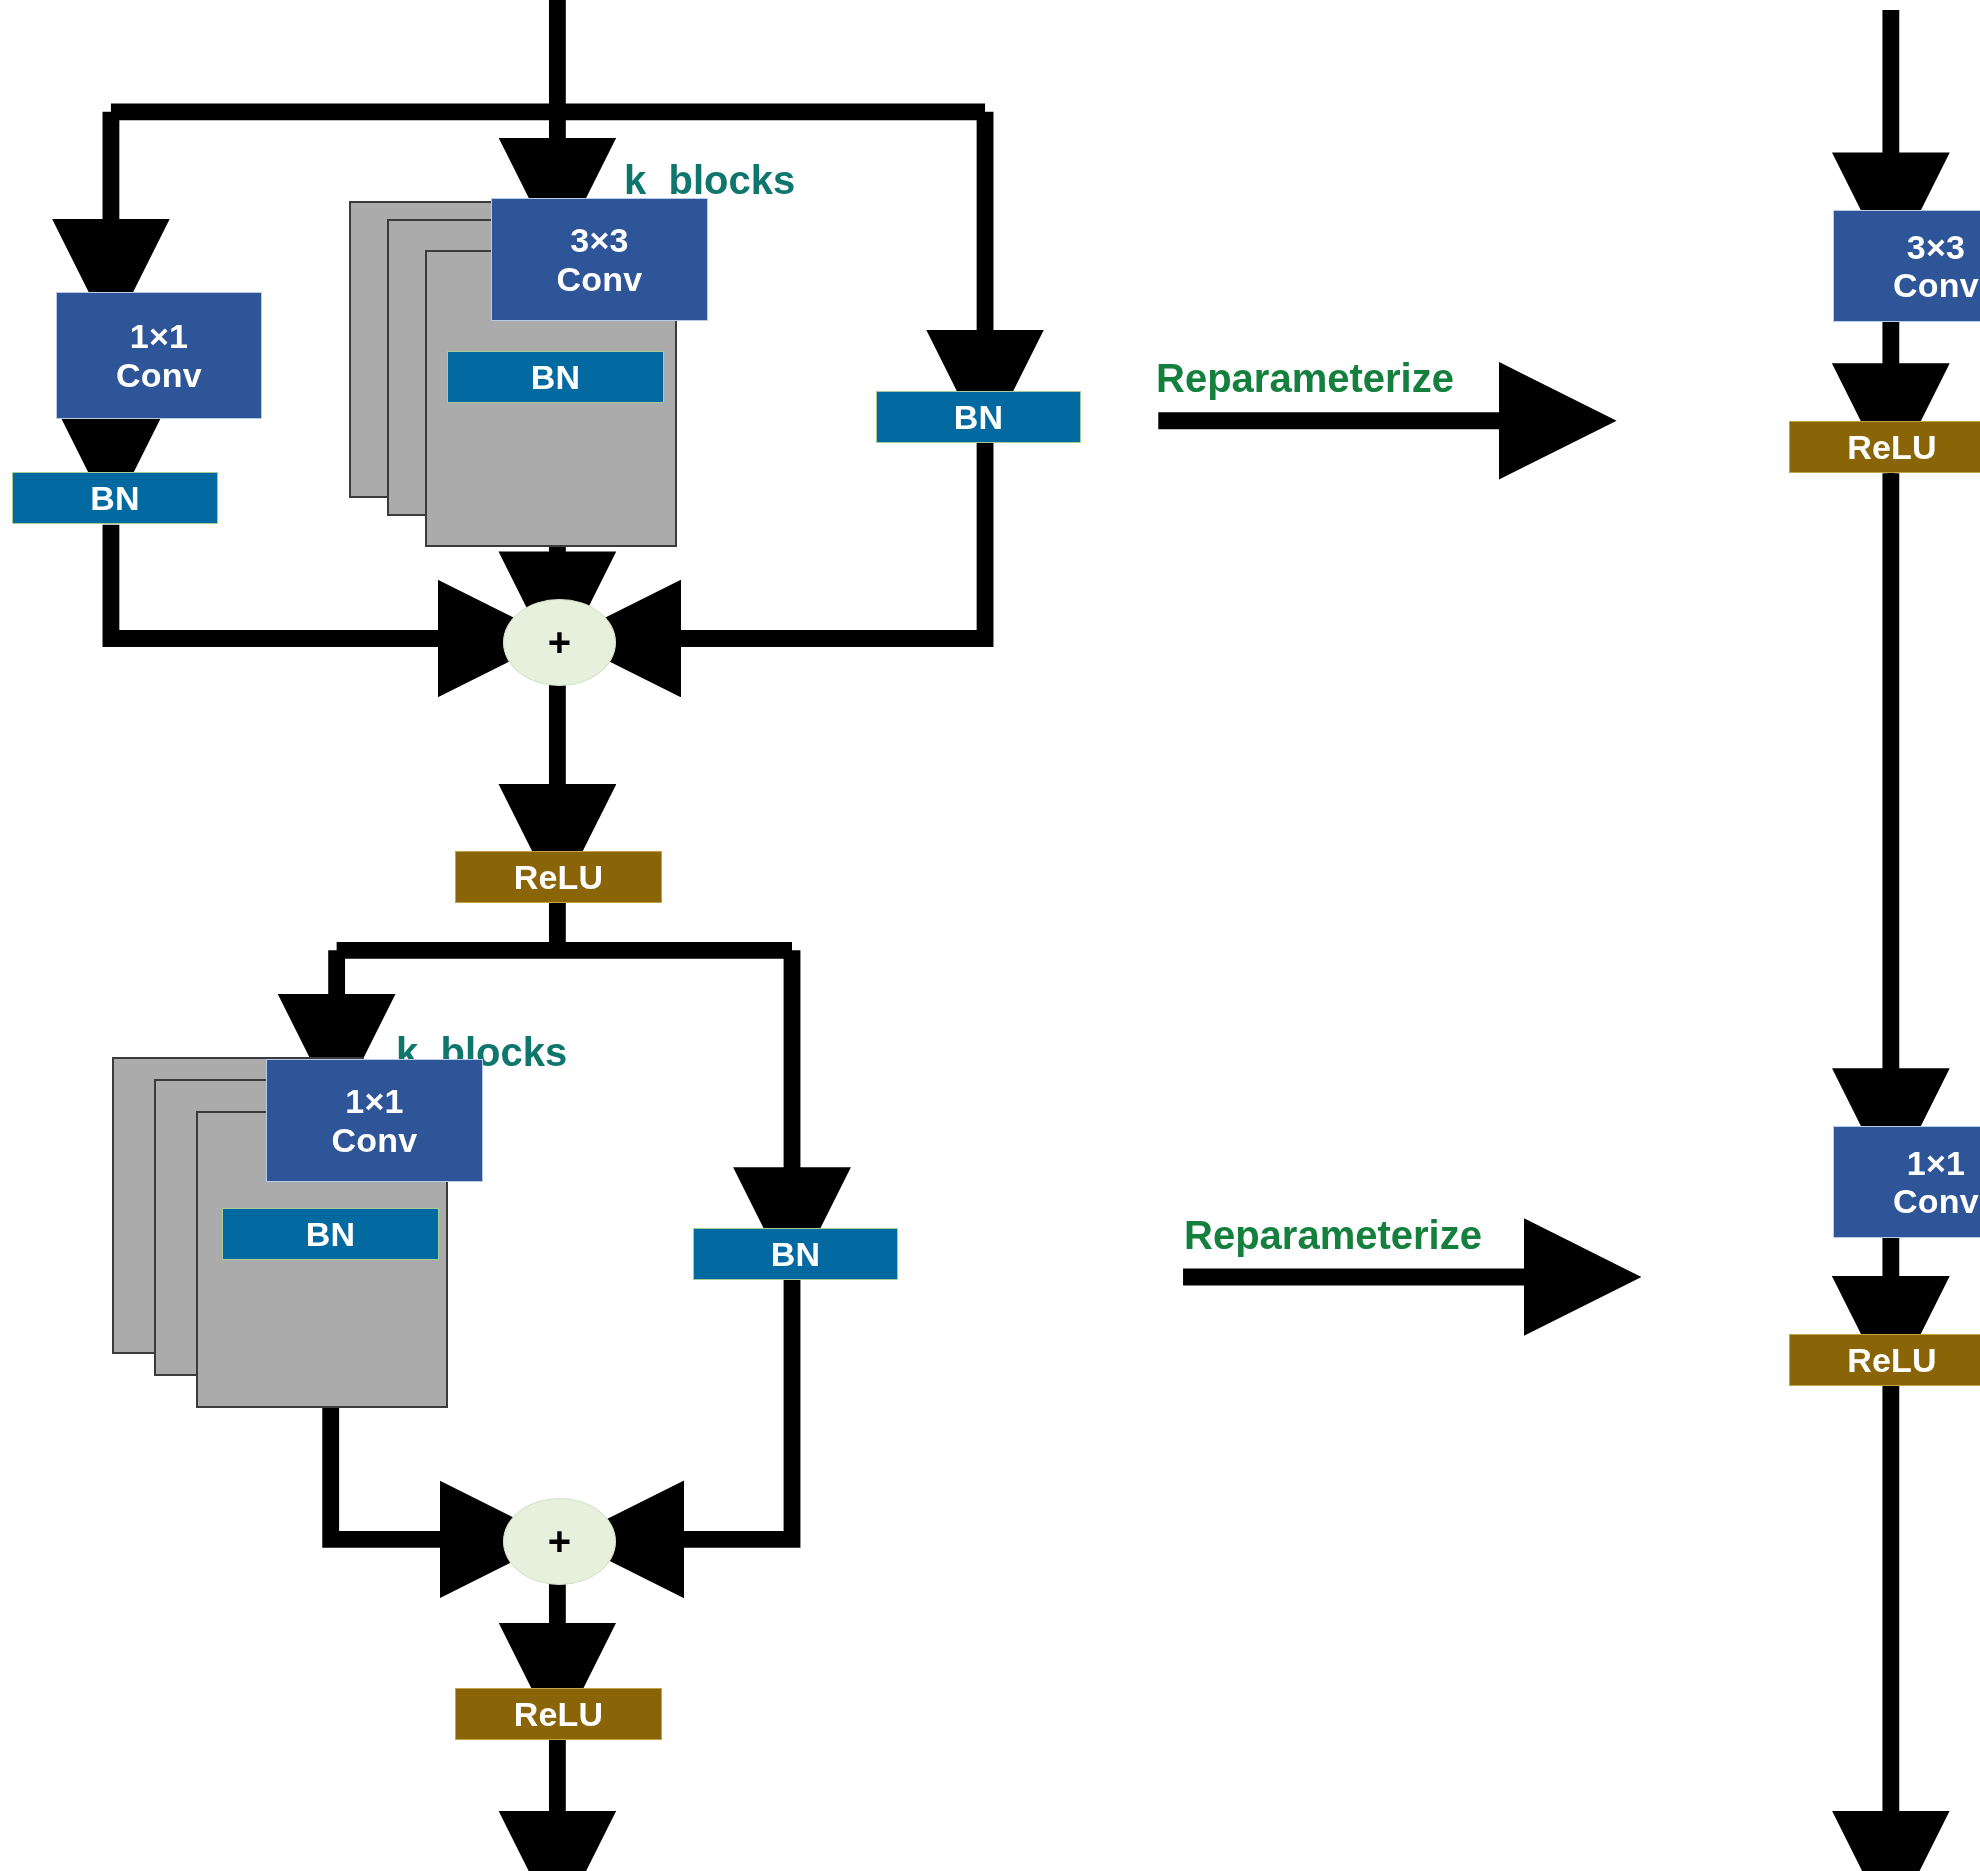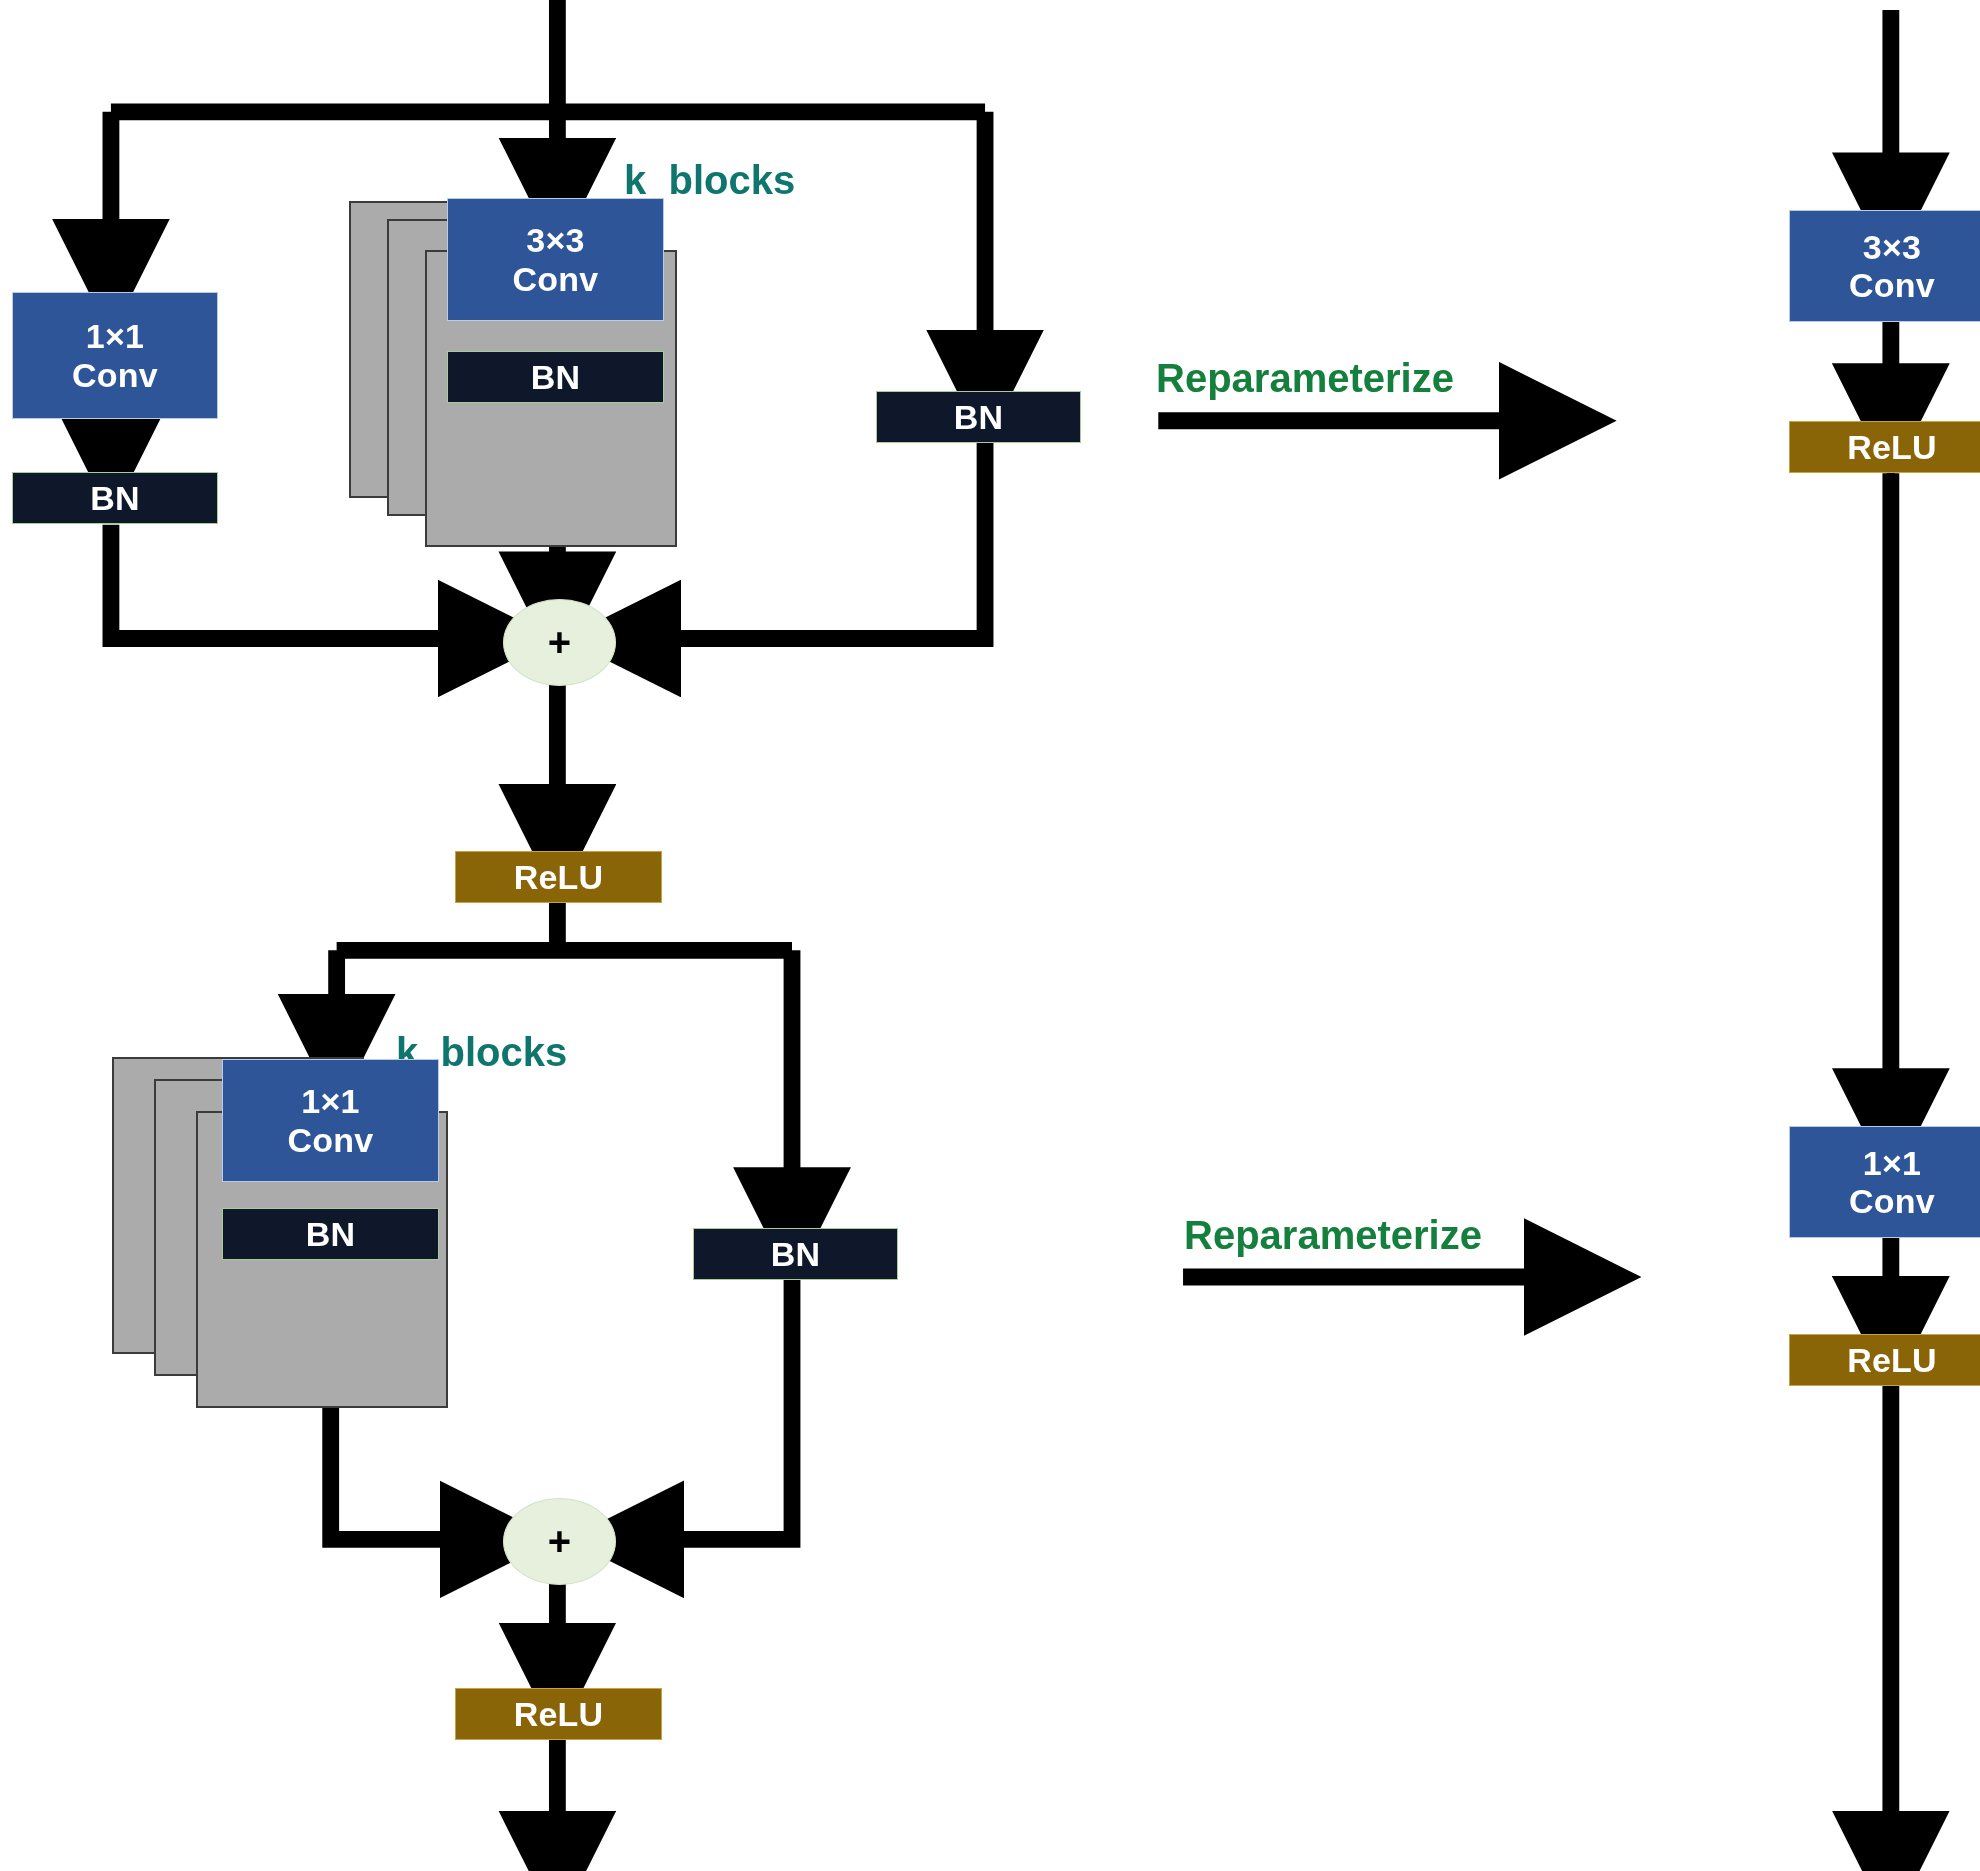--- a/index.html
+++ b/index.html
@@ -32,23 +32,24 @@
     font-weight: bold;
     color: #ffffff;
     line-height: 1.12;
     white-space: pre-line;
     letter-spacing: 0.2px;
   }
   .conv {
     background: #2E5597;
     border: 1px solid #B9CBE6;
     font-size: 34px;
+    margin-left: 44px;
   }
   .bn {
-    background: #0f172a;
+    background: #0369a1;
     border: 1px solid #A9CC96;
     font-size: 34px;
   }
   .relu {
     background: #8A6508;
     border: 1px solid #C4A44B;
     font-size: 34px;
   }
   .card {
     position: absolute;

